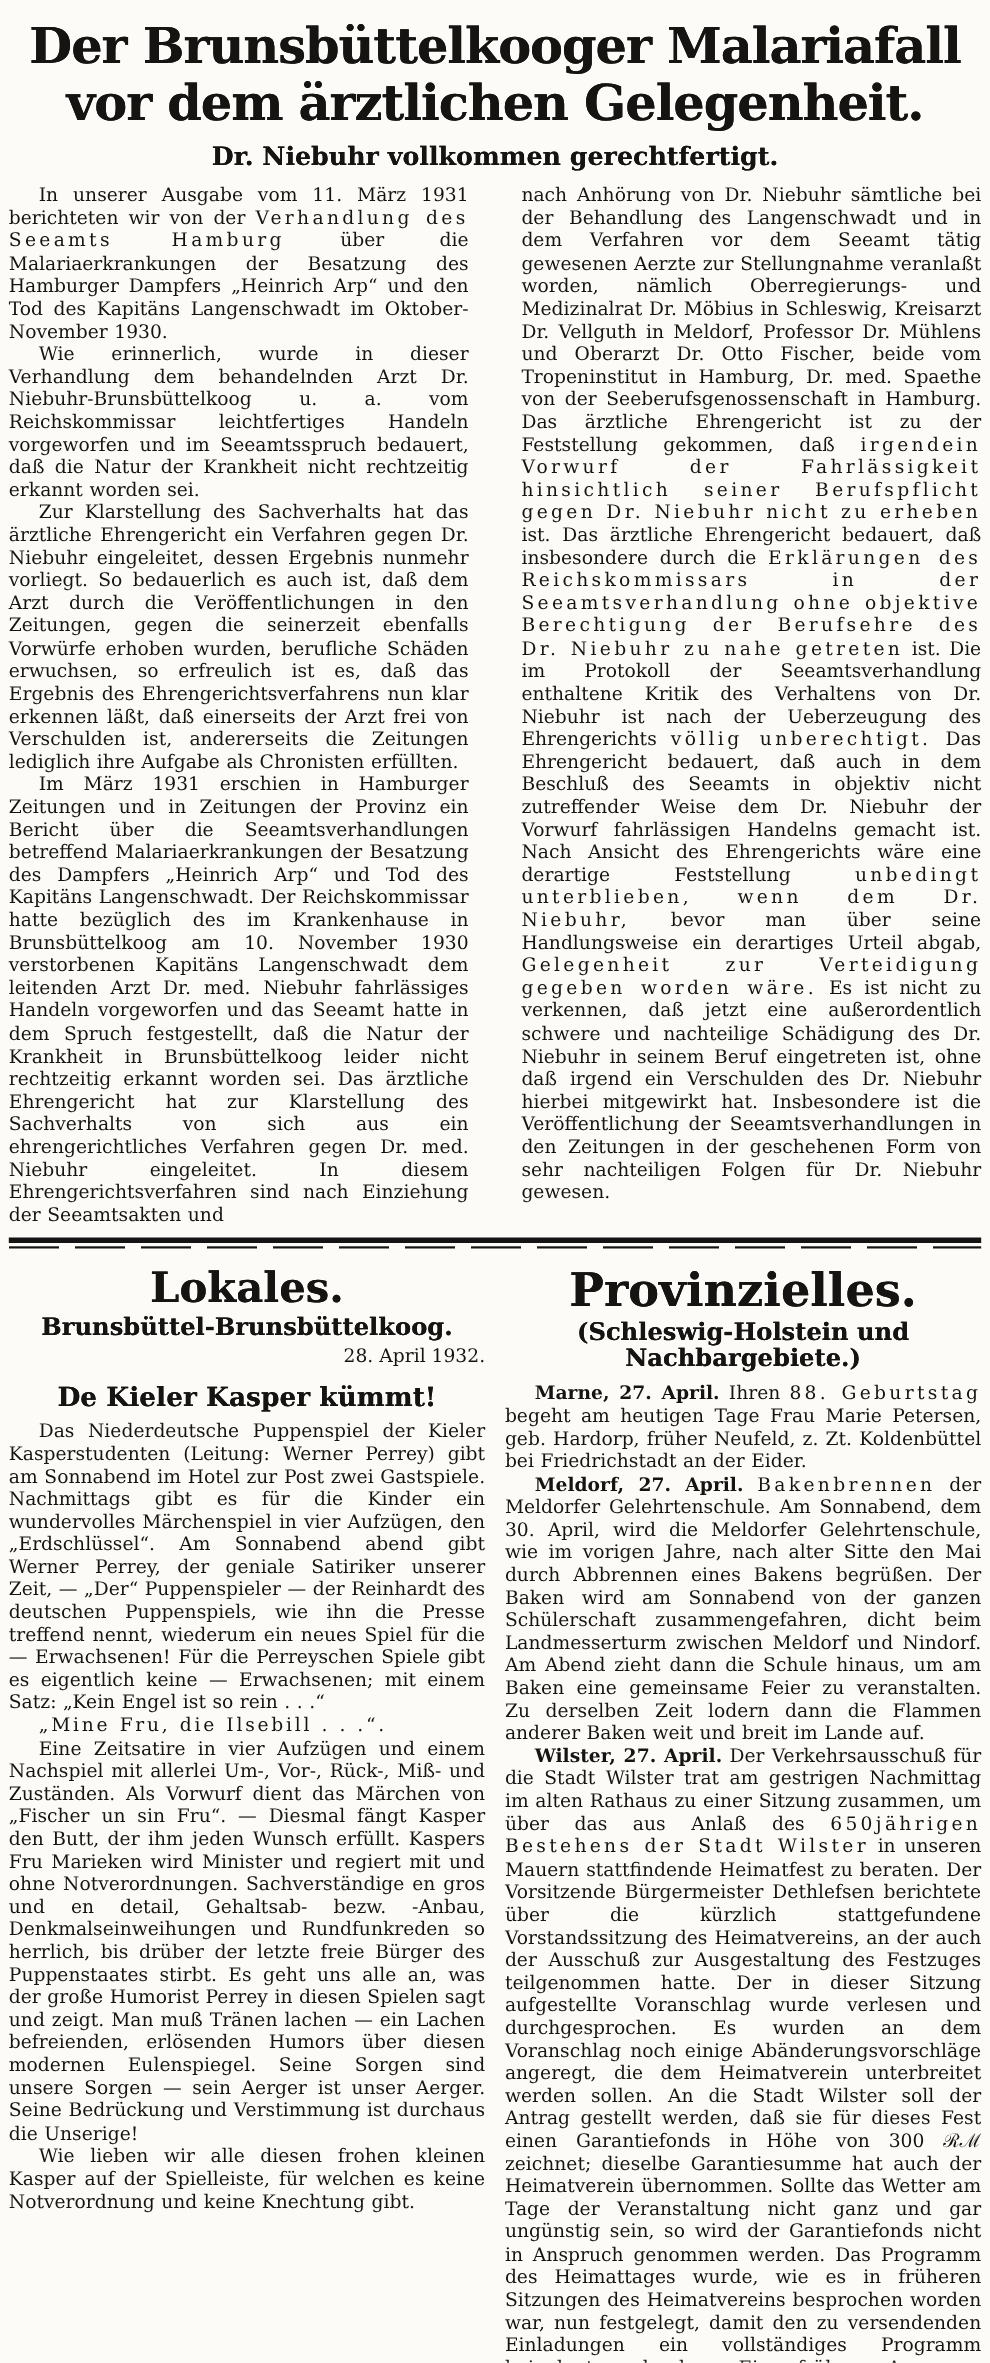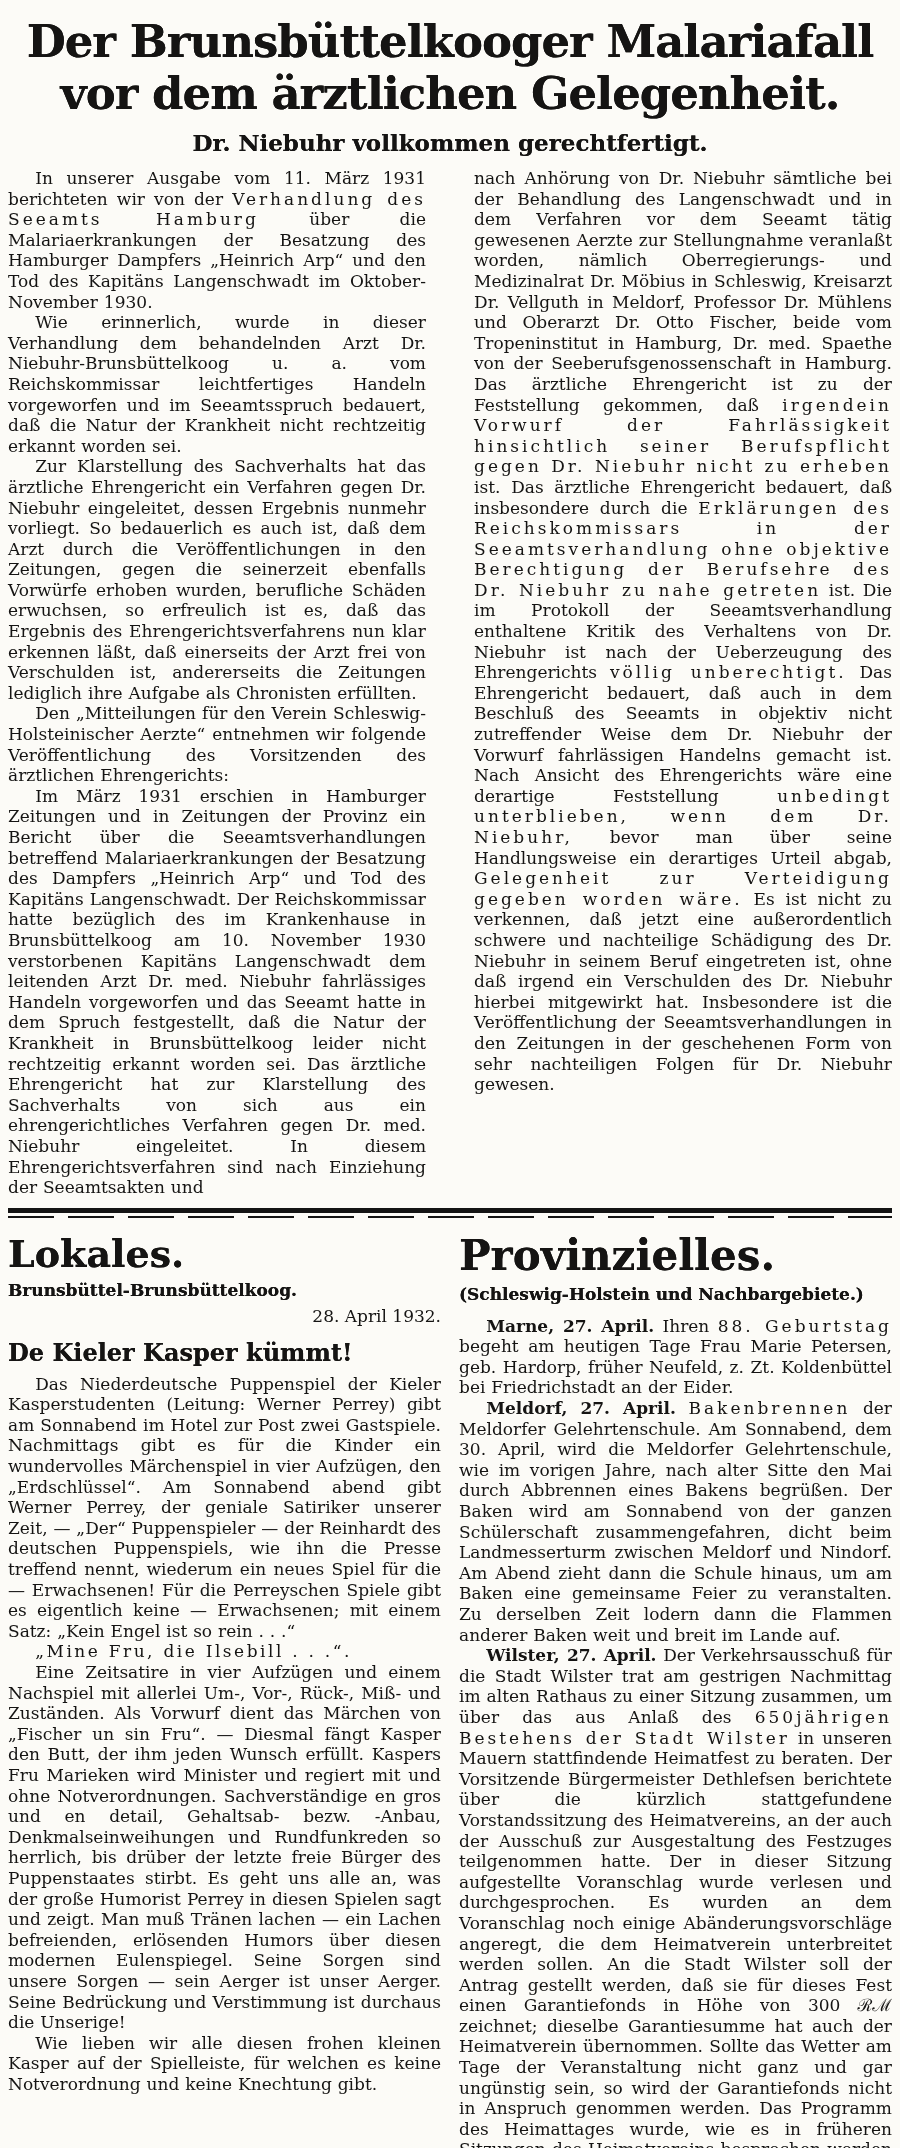--- a/index.html
+++ b/index.html
@@ -29,26 +29,26 @@
   }
   p.body.noindent{text-indent:0;}
   .sperr{letter-spacing:3px;}
   b,.bold{font-weight:bold;}
   
   .rule-thick{height:5px;background:#141414;margin:10px 0 3px;}
   .rule-thin{height:2px;margin:0 0 8px;
     background:repeating-linear-gradient(90deg,#141414 0 46px,transparent 46px 60px);}
   
   .sec-title{
-    text-align:left;font-weight:bold;margin:6px 0 2px;
+    text-align:center;font-weight:bold;margin:6px 0 2px;
     text-shadow:0 0 .6px #151413;
   }
   .t-lokales{font-size:38px;line-height:44px;}
   .t-prov{font-size:42px;line-height:48px;}
-  .t-sub{font-size:17px;line-height:24px;margin:2px 0;}
+  .t-sub{font-size:22px;line-height:24px;margin:2px 0;}
   .t-date{font-size:17px;line-height:24px;font-weight:normal;text-align:right;margin:2px 0 8px;}
   .t-article{font-size:24px;line-height:30px;margin:10px 0 6px;}
   .spaced-center{
     text-align:center;font-size:18px;line-height:26px;letter-spacing:2.5px;
     margin:4px 0;text-indent:0;
   }
 </style>
 </head>
 <body>
 
@@ -58,21 +58,20 @@
     <span>Der Brunsbüttelkooger Malariafall</span><br>
     <span>vor dem ärztlichen Gelegenheit.</span>
   </h1>
   <div class="subheadline">Dr. Niebuhr vollkommen gerechtfertigt.</div>
 
   <div class="cols top">
     <div class="col">
       <p class="body"><span>In unserer Ausgabe vom 11. März 1931 berichteten wir von der </span><span class="sperr">Verhandlung des Seeamts Hamburg</span><span> über die Malariaerkrankungen der Besatzung des Hamburger Dampfers „Heinrich Arp“ und den Tod des Kapitäns Langenschwadt im Oktober-November 1930.</span></p>
       <p class="body">Wie erinnerlich, wurde in dieser Verhandlung dem behandelnden Arzt Dr. Niebuhr-Brunsbüttelkoog u. a. vom Reichskommissar leichtfertiges Handeln vorgeworfen und im Seeamtsspruch bedauert, daß die Natur der Krankheit nicht rechtzeitig erkannt worden sei.</p>
       <p class="body">Zur Klarstellung des Sachverhalts hat das ärztliche Ehrengericht ein Verfahren gegen Dr. Niebuhr eingeleitet, dessen Ergebnis nunmehr vorliegt. So bedauerlich es auch ist, daß dem Arzt durch die Veröffentlichungen in den Zeitungen, gegen die seinerzeit ebenfalls Vorwürfe erhoben wurden, berufliche Schäden erwuchsen, so erfreulich ist es, daß das Ergebnis des Ehrengerichtsverfahrens nun klar erkennen läßt, daß einerseits der Arzt frei von Verschulden ist, andererseits die Zeitungen lediglich ihre Aufgabe als Chronisten erfüllten.</p>
-      <p class="body">Den „Mitteilungen für den Verein Schleswig-Holsteinischer Aerzte“ entnehmen wir folgende Veröffentlichung des Vorsitzenden des ärztlichen Ehrengerichts:</p>
       <p class="body">Im März 1931 erschien in Hamburger Zeitungen und in Zeitungen der Provinz ein Bericht über die Seeamtsverhandlungen betreffend Malariaerkrankungen der Besatzung des Dampfers „Heinrich Arp“ und Tod des Kapitäns Langenschwadt. Der Reichskommissar hatte bezüglich des im Krankenhause in Brunsbüttelkoog am 10. November 1930 verstorbenen Kapitäns Langenschwadt dem leitenden Arzt Dr. med. Niebuhr fahrlässiges Handeln vorgeworfen und das Seeamt hatte in dem Spruch festgestellt, daß die Natur der Krankheit in Brunsbüttelkoog leider nicht rechtzeitig erkannt worden sei. Das ärztliche Ehrengericht hat zur Klarstellung des Sachverhalts von sich aus ein ehrengerichtliches Verfahren gegen Dr. med. Niebuhr eingeleitet. In diesem Ehrengerichtsverfahren sind nach Einziehung der Seeamtsakten und</p>
     </div>
     <div class="col">
       <p class="body noindent"><span>nach Anhörung von Dr. Niebuhr sämtliche bei der Behandlung des Langenschwadt und in dem Verfahren vor dem Seeamt tätig gewesenen Aerzte zur Stellungnahme veranlaßt worden, nämlich Oberregierungs- und Medizinalrat Dr. Möbius in Schleswig, Kreisarzt Dr. Vellguth in Meldorf, Professor Dr. Mühlens und Oberarzt Dr. Otto Fischer, beide vom Tropeninstitut in Hamburg, Dr. med. Spaethe von der Seeberufsgenossenschaft in Hamburg. Das ärztliche Ehrengericht ist zu der Feststellung gekommen, daß </span><span class="sperr">irgendein Vorwurf der Fahrlässigkeit hinsichtlich seiner Berufspflicht gegen Dr. Niebuhr nicht zu erheben</span><span> ist. Das ärztliche Ehrengericht bedauert, daß insbesondere durch die </span><span class="sperr">Erklärungen des Reichskommissars in der Seeamtsverhandlung ohne objektive Berechtigung der Berufsehre des Dr. Niebuhr zu nahe getreten</span><span> ist. Die im Protokoll der Seeamtsverhandlung enthaltene Kritik des Verhaltens von Dr. Niebuhr ist nach der Ueberzeugung des Ehrengerichts </span><span class="sperr">völlig unberechtigt.</span><span> Das Ehrengericht bedauert, daß auch in dem Beschluß des Seeamts in objektiv nicht zutreffender Weise dem Dr. Niebuhr der Vorwurf fahrlässigen Handelns gemacht ist. Nach Ansicht des Ehrengerichts wäre eine derartige Feststellung </span><span class="sperr">unbedingt unterblieben, wenn dem Dr. Niebuhr,</span><span> bevor man über seine Handlungsweise ein derartiges Urteil abgab, </span><span class="sperr">Gelegenheit zur Verteidigung gegeben worden wäre.</span><span> Es ist nicht zu verkennen, daß jetzt eine außerordentlich schwere und nachteilige Schädigung des Dr. Niebuhr in seinem Beruf eingetreten ist, ohne daß irgend ein Verschulden des Dr. Niebuhr hierbei mitgewirkt hat. Insbesondere ist die Veröffentlichung der Seeamtsverhandlungen in den Zeitungen in der geschehenen Form von sehr nachteiligen Folgen für Dr. Niebuhr gewesen.</span></p>
     </div>
   </div>
 
   <div class="rule-thick"></div>
   <div class="rule-thin"></div>
 

